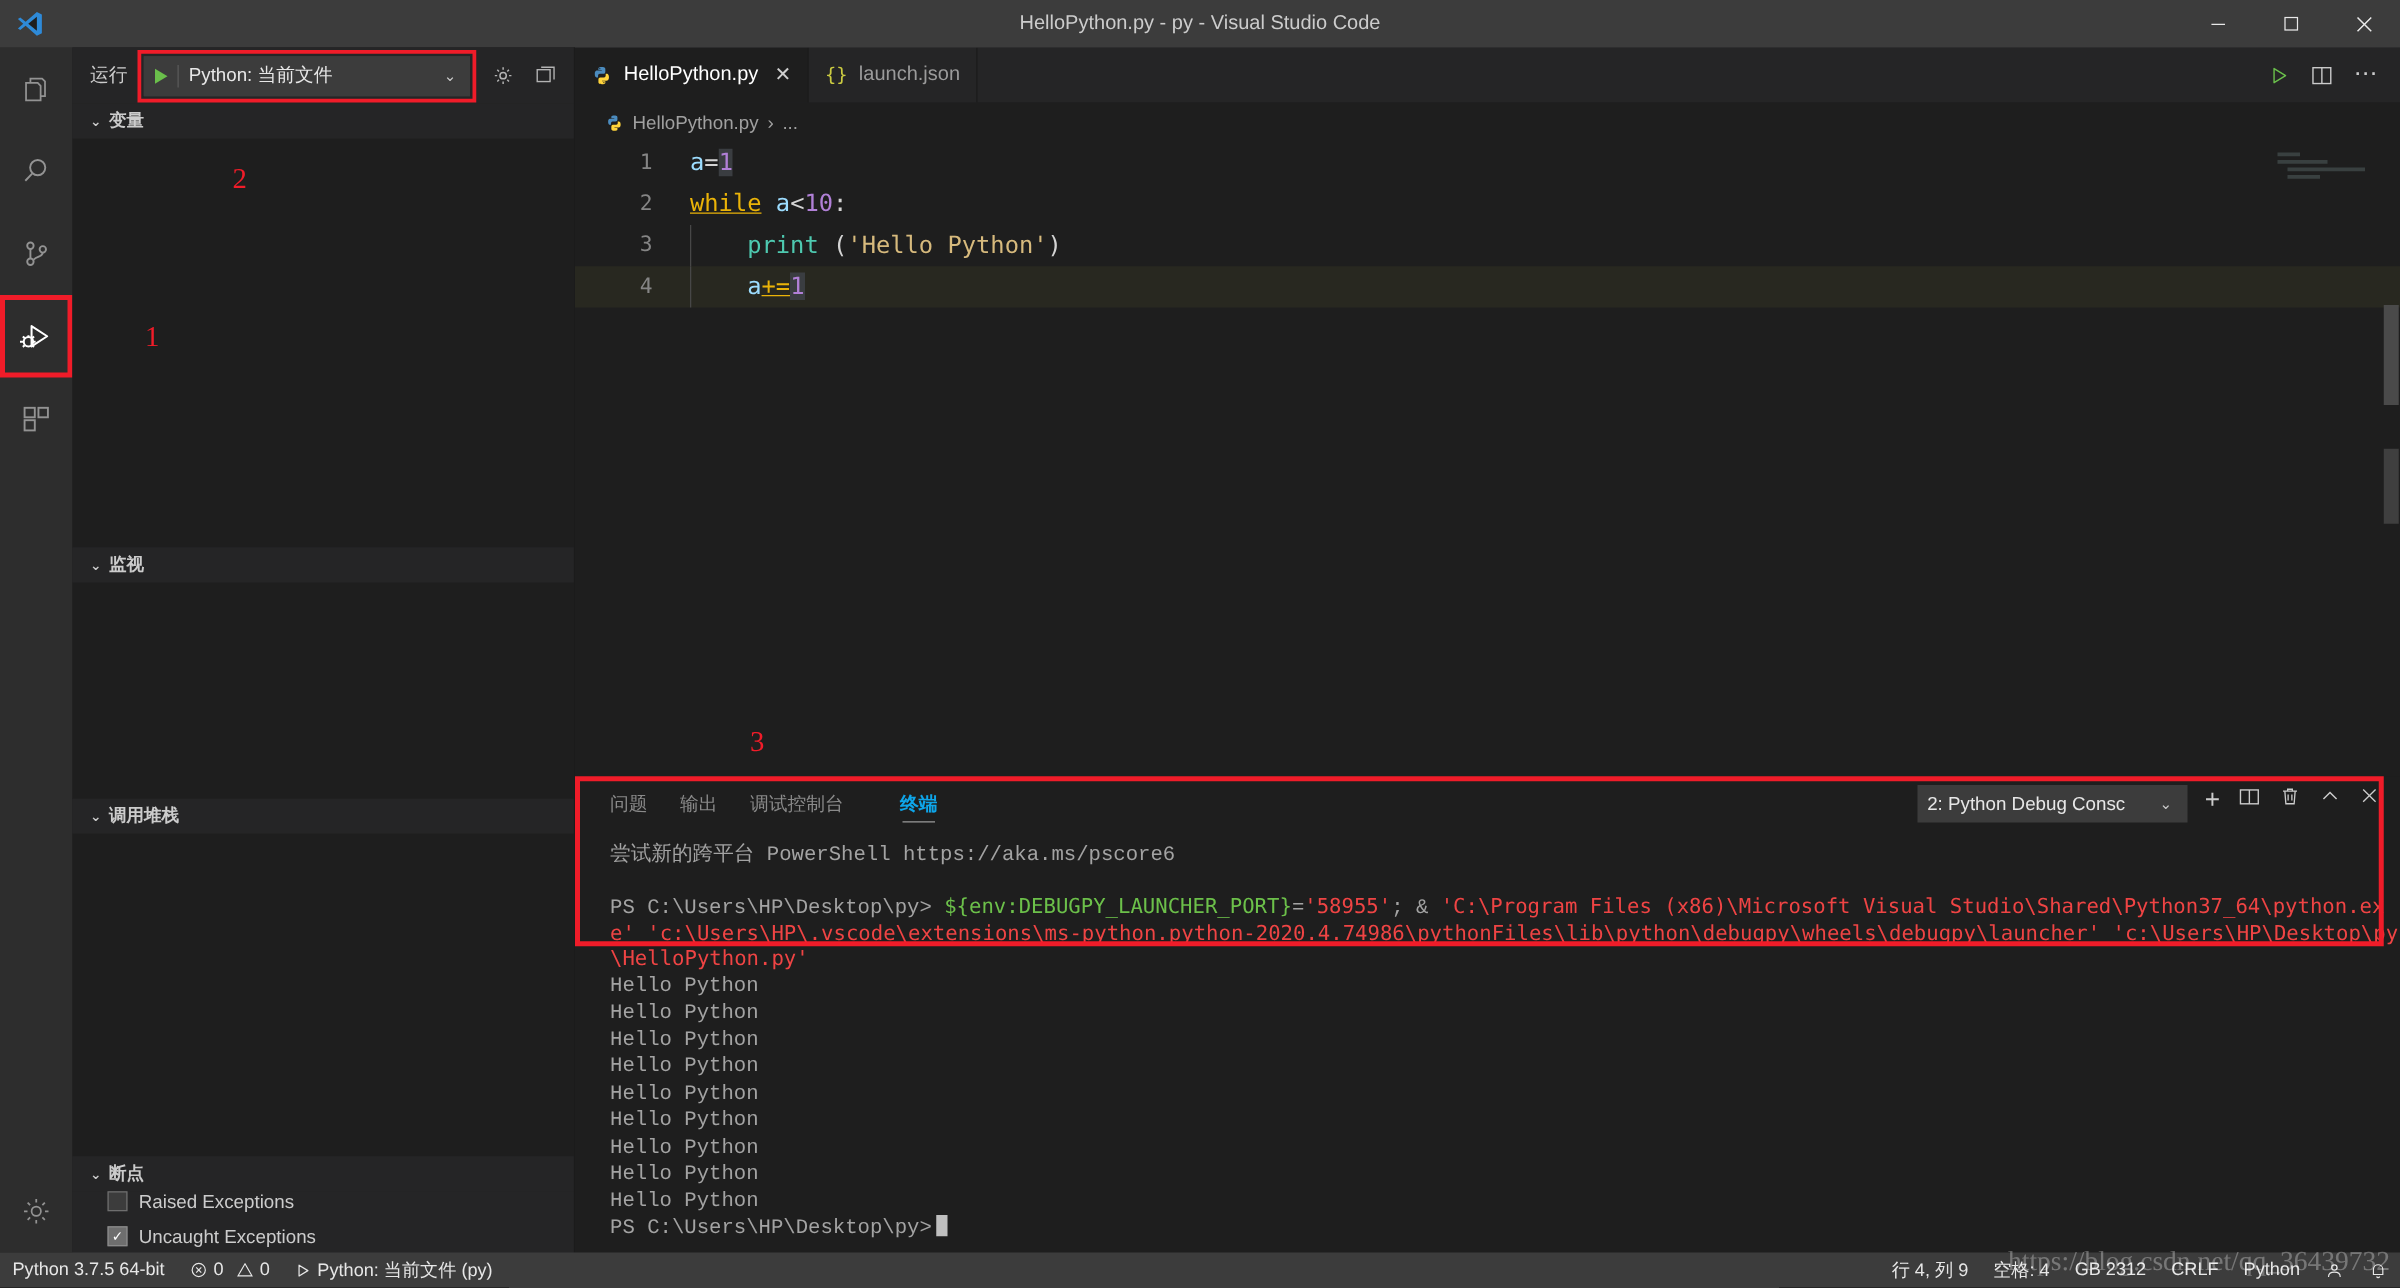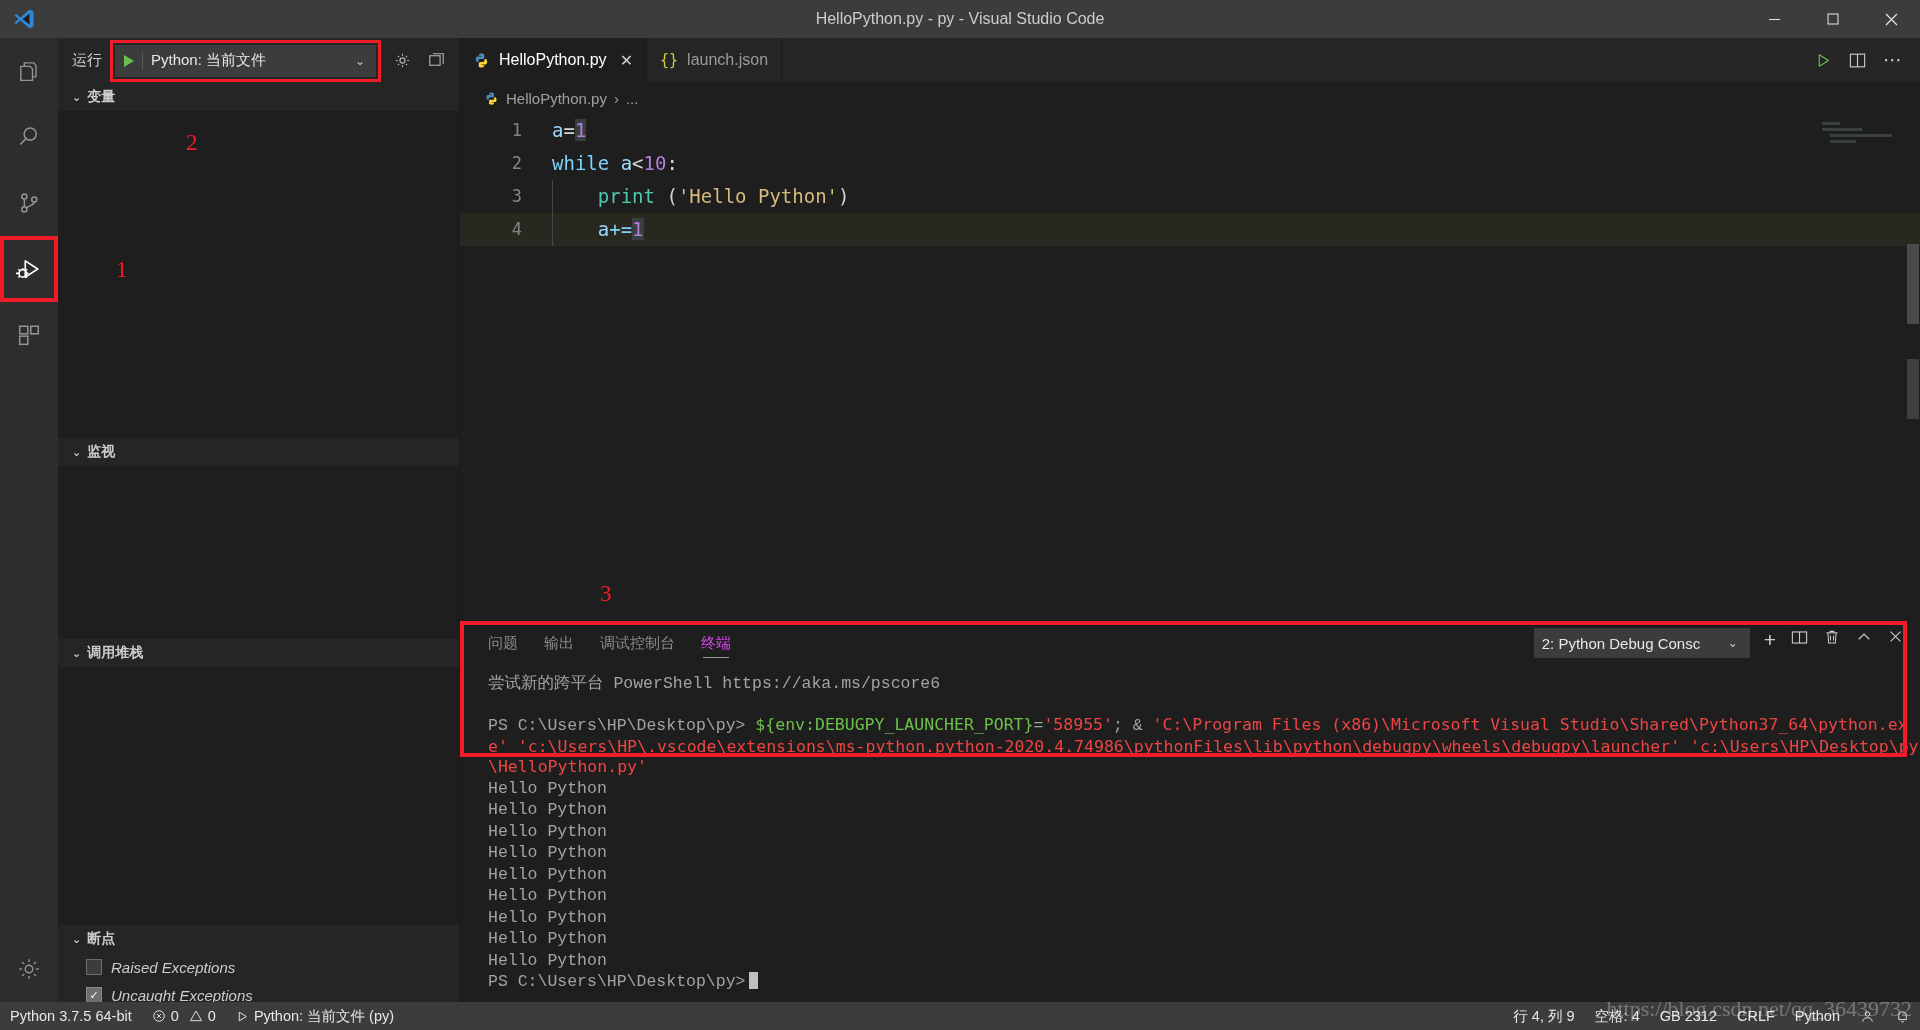--- a/index.html
+++ b/index.html
@@ -57,22 +57,22 @@
 
   .sb-section{display:flex;flex-direction:column;}
   .sec-head{height:28px;display:flex;align-items:center;gap:6px;padding-left:14px;
             font-size:14px;font-weight:bold;color:#cccccc;background:#252526;flex:none;}
   .sec-chev{font-size:11px;}
   .sec-body{background:#1e1e1e;}
   .vars-body{height:327px;}
   .watch-body{height:173px;}
   .stack-body{height:258px;}
   .bp-list{background:#252526;}
-  .bp-row{height:28px;display:flex;align-items:center;gap:9px;padding-left:28px;
-          font-size:15px;color:#cccccc;font-style:italic;}
+  .bp-row{height:28px;display:flex;align-items:flex-start;gap:9px;padding-left:28px;
+          font-size:15px;color:#cccccc;}
   .cb{width:14px;height:14px;background:#3c3c3c;border:1px solid #6e6e6e;
       display:flex;align-items:center;justify-content:center;font-size:11px;color:#e7e7e7;}
   .cb.checked{background:#6e6e6e;border-color:#8a8a8a;color:#ffffff;}
 
   
   .marker{position:absolute;color:#f01c29;font-size:23px;font-family:"Liberation Serif",serif;}
 
   
   .editor-col{flex:1;display:flex;flex-direction:column;min-width:0;background:#1e1e1e;}
   .tabs-row{height:44px;background:#252526;display:flex;align-items:stretch;flex:none;}
@@ -83,36 +83,36 @@
   .tabs-actions{margin-left:auto;display:flex;align-items:center;gap:16px;padding-right:18px;}
   .breadcrumbs{height:32px;display:flex;align-items:center;gap:7px;padding-left:24px;
                font-size:15px;color:#a0a0a0;flex:none;background:#1e1e1e;}
   .code-area{flex:1;position:relative;overflow:hidden;background:#1e1e1e;font-family:"DejaVu Sans Mono","Liberation Mono",monospace;}
   .code-line{height:33px;display:flex;align-items:center;font-size:19px;line-height:33px;white-space:pre;}
   .ln{width:62px;text-align:right;padding-right:30px;color:#858585;font-size:17px;flex:none;}
   .code-line.current{background:#282820;}
   .indent-guide{display:inline-block;width:0;border-left:1px solid #474747;height:33px;
                 vertical-align:top;margin-right:-1px;}
   .tok-var{color:#9cdcfe;} .tok-op{color:#d4d4d4;} .tok-num{color:#b180d7;}
-  .tok-kw{color:#7dd3fc;} .tok-fn{color:#4ec9b0;} .tok-str{color:#d7ba7d;}
+  .tok-kw{color:#eab308;text-decoration:underline;} .tok-fn{color:#4ec9b0;} .tok-str{color:#d7ba7d;}
   .tok-punc{color:#d4d4d4;} .sel-num{background:#3a3d41;}
   .minimap{position:absolute;right:16px;top:8px;width:82px;height:40px;opacity:.45;}
   .mm-line{height:3px;margin-bottom:3px;background:#5a6a6a;}
   .editor-scroll{position:absolute;right:0;top:0;width:14px;height:100%;}
   .scroll-thumb{position:absolute;right:1px;width:12px;background:#4a4a4a;}
 
   
   .panel{height:381px;flex:none;background:#1e1e1e;display:flex;flex-direction:column;
          position:relative;}
   .panel-hl{position:absolute;left:0;top:0;width:1447px;height:136px;
             outline:4px solid #f01c29;outline-offset:-4px;pointer-events:none;z-index:5;}
   .panel-tabs{height:44px;display:flex;align-items:center;padding-left:28px;gap:26px;flex:none;}
   .p-tab{font-size:15px;color:#8a8a8a;position:relative;height:44px;display:flex;
          align-items:center;}
-  .p-tab.active{color:#d946ef;font-weight:normal;}
+  .p-tab.active{color:#0ea5e9;font-weight:bold;margin-left:19px;}
   .p-tab.active::after{content:"";position:absolute;left:50%;transform:translateX(-50%);
                        bottom:7px;width:26px;height:1px;background:#9a9a9a;}
   .panel-actions{margin-left:auto;display:flex;gap:14px;padding-right:16px;}
   .term-select{height:30px;min-width:200px;background:#3c3c3c;display:flex;align-items:center;
                justify-content:space-between;padding:0 8px;font-size:15px;color:#e7e7e7;gap:10px;}
   .term-body{flex:1;padding:8px 0 0 28px;font-family:"DejaVu Sans Mono","Liberation Mono",monospace;
              font-size:16.5px;line-height:20.5px;color:#cccccc;overflow:hidden;white-space:pre-wrap;
              word-break:break-all;}
   .t-green{color:#6cc04a;} .t-cyanlight{color:#ef4444;}
   .t-white{color:#a3a3a3;font-family:Liberation Mono, monospace;}

